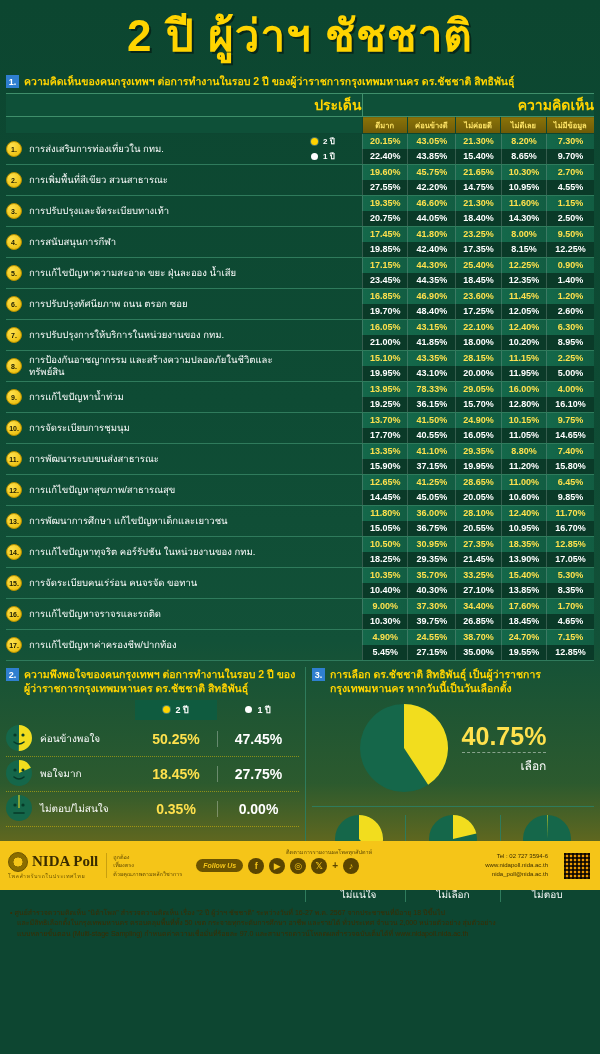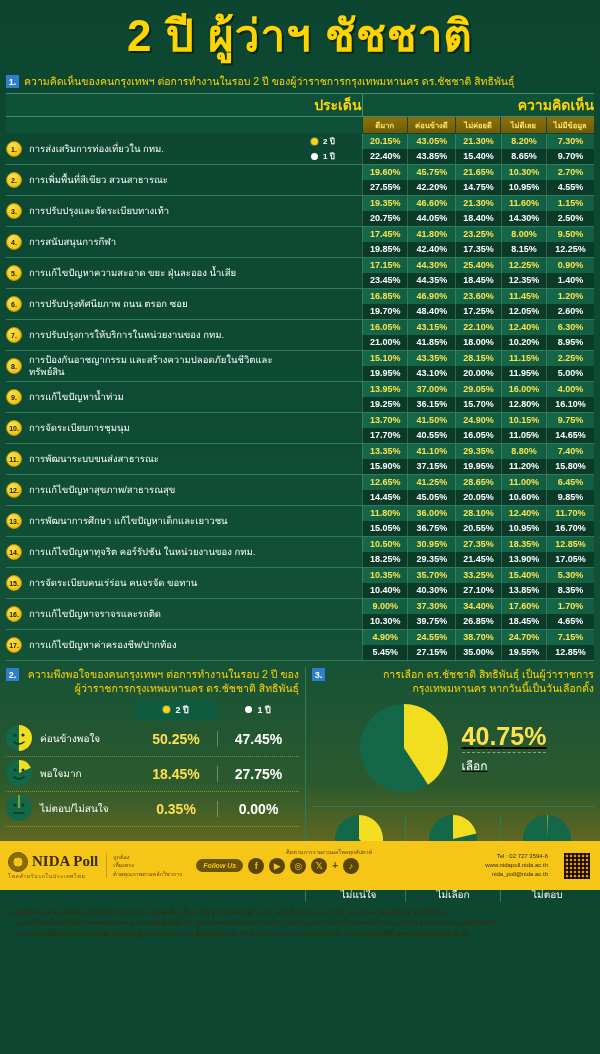--- a/index.html
+++ b/index.html
@@ -23,21 +23,21 @@
     text-shadow: 2px 2px 0 rgba(0,0,0,.45);
   }
 
   
   .sec-head { display:flex; align-items:flex-start; gap:5px; padding:0 6px; }
   .sec-num {
     background:#2f7fd0; color:#fff; font-size:9px; font-weight:bold;
     width:13px; height:13px; display:flex; align-items:center; justify-content:center;
     flex:0 0 13px; margin-top:1px;
   }
-  .sec-title { color:#ffd400; font-size:10.5px; font-weight:normal; line-height:1.35;text-align:right; }
+  .sec-title { color:#ffd400; font-size:10.5px; font-weight:bold; line-height:1.35; }
 
   #sec1 { margin-top:2px; }
 
   
   .tbl { width:588px; margin:5px auto 0; border-collapse:collapse; }
   .tbl td, .tbl th { padding:0; }
   .hdr-issue, .hdr-opinion {
     color:#ffd400; font-size:14px; font-weight:bold; text-align:right;
     padding:4px 0 4px; border-bottom:1px solid #3f8f6b;
     border-top:1px solid #3f8f6b;
@@ -90,21 +90,21 @@
   .sat-legend .lbl { color:#fff; font-size:9px; font-weight:bold; }
 
   .sat-row { display:flex; align-items:center; padding:3px 0; border-bottom:1px dotted rgba(255,212,0,.45); }
   .sat-ico { flex:0 0 28px; height:28px; margin-right:6px; }
   .sat-name { flex:1; color:#ffffff; font-size:10px; }
   .sat-v1 { width:82px; text-align:center; color:#ffe14d; font-size:14px; font-weight:bold; }
   .sat-v2 { width:82px; text-align:center; color:#ffffff; font-size:14px; font-weight:bold; border-left:1px solid rgba(255,255,255,.3); }
 
   
   .big-pie-wrap { display:flex; align-items:center; justify-content:center; gap:14px; margin-top:8px; }
-  .big-figure { text-align:left;text-decoration:underline; }
+  .big-figure { text-align:right; }
   .big-pct { color:#ffe14d; font-size:25px; font-weight:bold; line-height:1; }
   .big-lbl { color:#ffffff; font-size:12px; margin-top:3px; padding-top:3px; border-top:1px dashed rgba(255,255,255,.45); }
 
   .small-pies { display:flex; margin-top:10px; border-top:1px solid #2f7b5c; padding-top:8px; }
   .small-cell { flex:1; text-align:center; }
   .small-cell + .small-cell { border-left:1px solid #2f7b5c; }
   .small-pct { color:#ffe14d; font-size:13px; font-weight:bold; margin-top:4px; }
   .small-lbl { color:#ffffff; font-size:10px; margin-top:1px; }
 
   
@@ -423,21 +423,21 @@
               <div class="badge">9.</div>
               <div class="issue-label">การแก้ไขปัญหาน้ำท่วม</div>
             </div>
           </td>
           <td class="legend-cell"></td>
           <td class="num-cell">
             <div class="num y">13.95%</div>
             <div class="num w">19.25%</div>
           </td>
           <td class="num-cell">
-            <div class="num y">37.00%</div>
+            <div class="num y">78.33%</div>
             <div class="num w">36.15%</div>
           </td>
           <td class="num-cell">
             <div class="num y">29.05%</div>
             <div class="num w">15.70%</div>
           </td>
           <td class="num-cell">
             <div class="num y">16.00%</div>
             <div class="num w">12.80%</div>
           </td>

